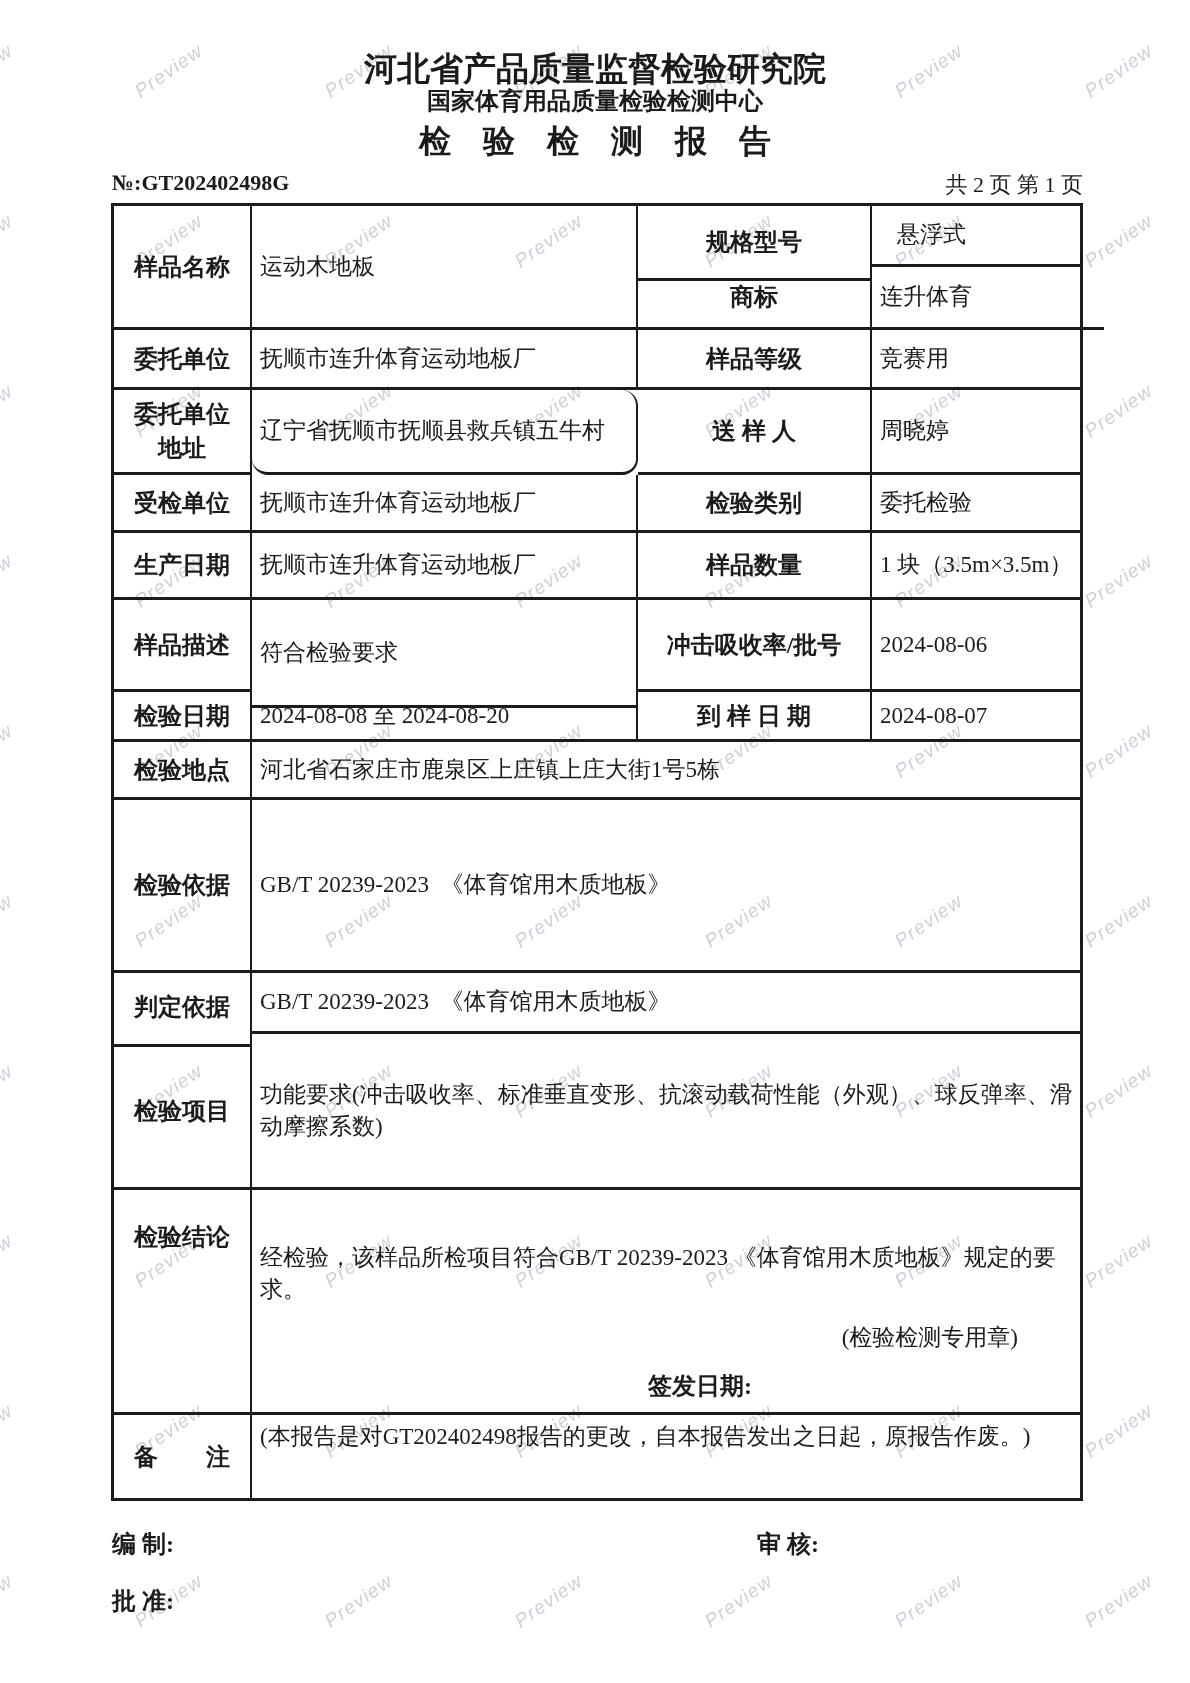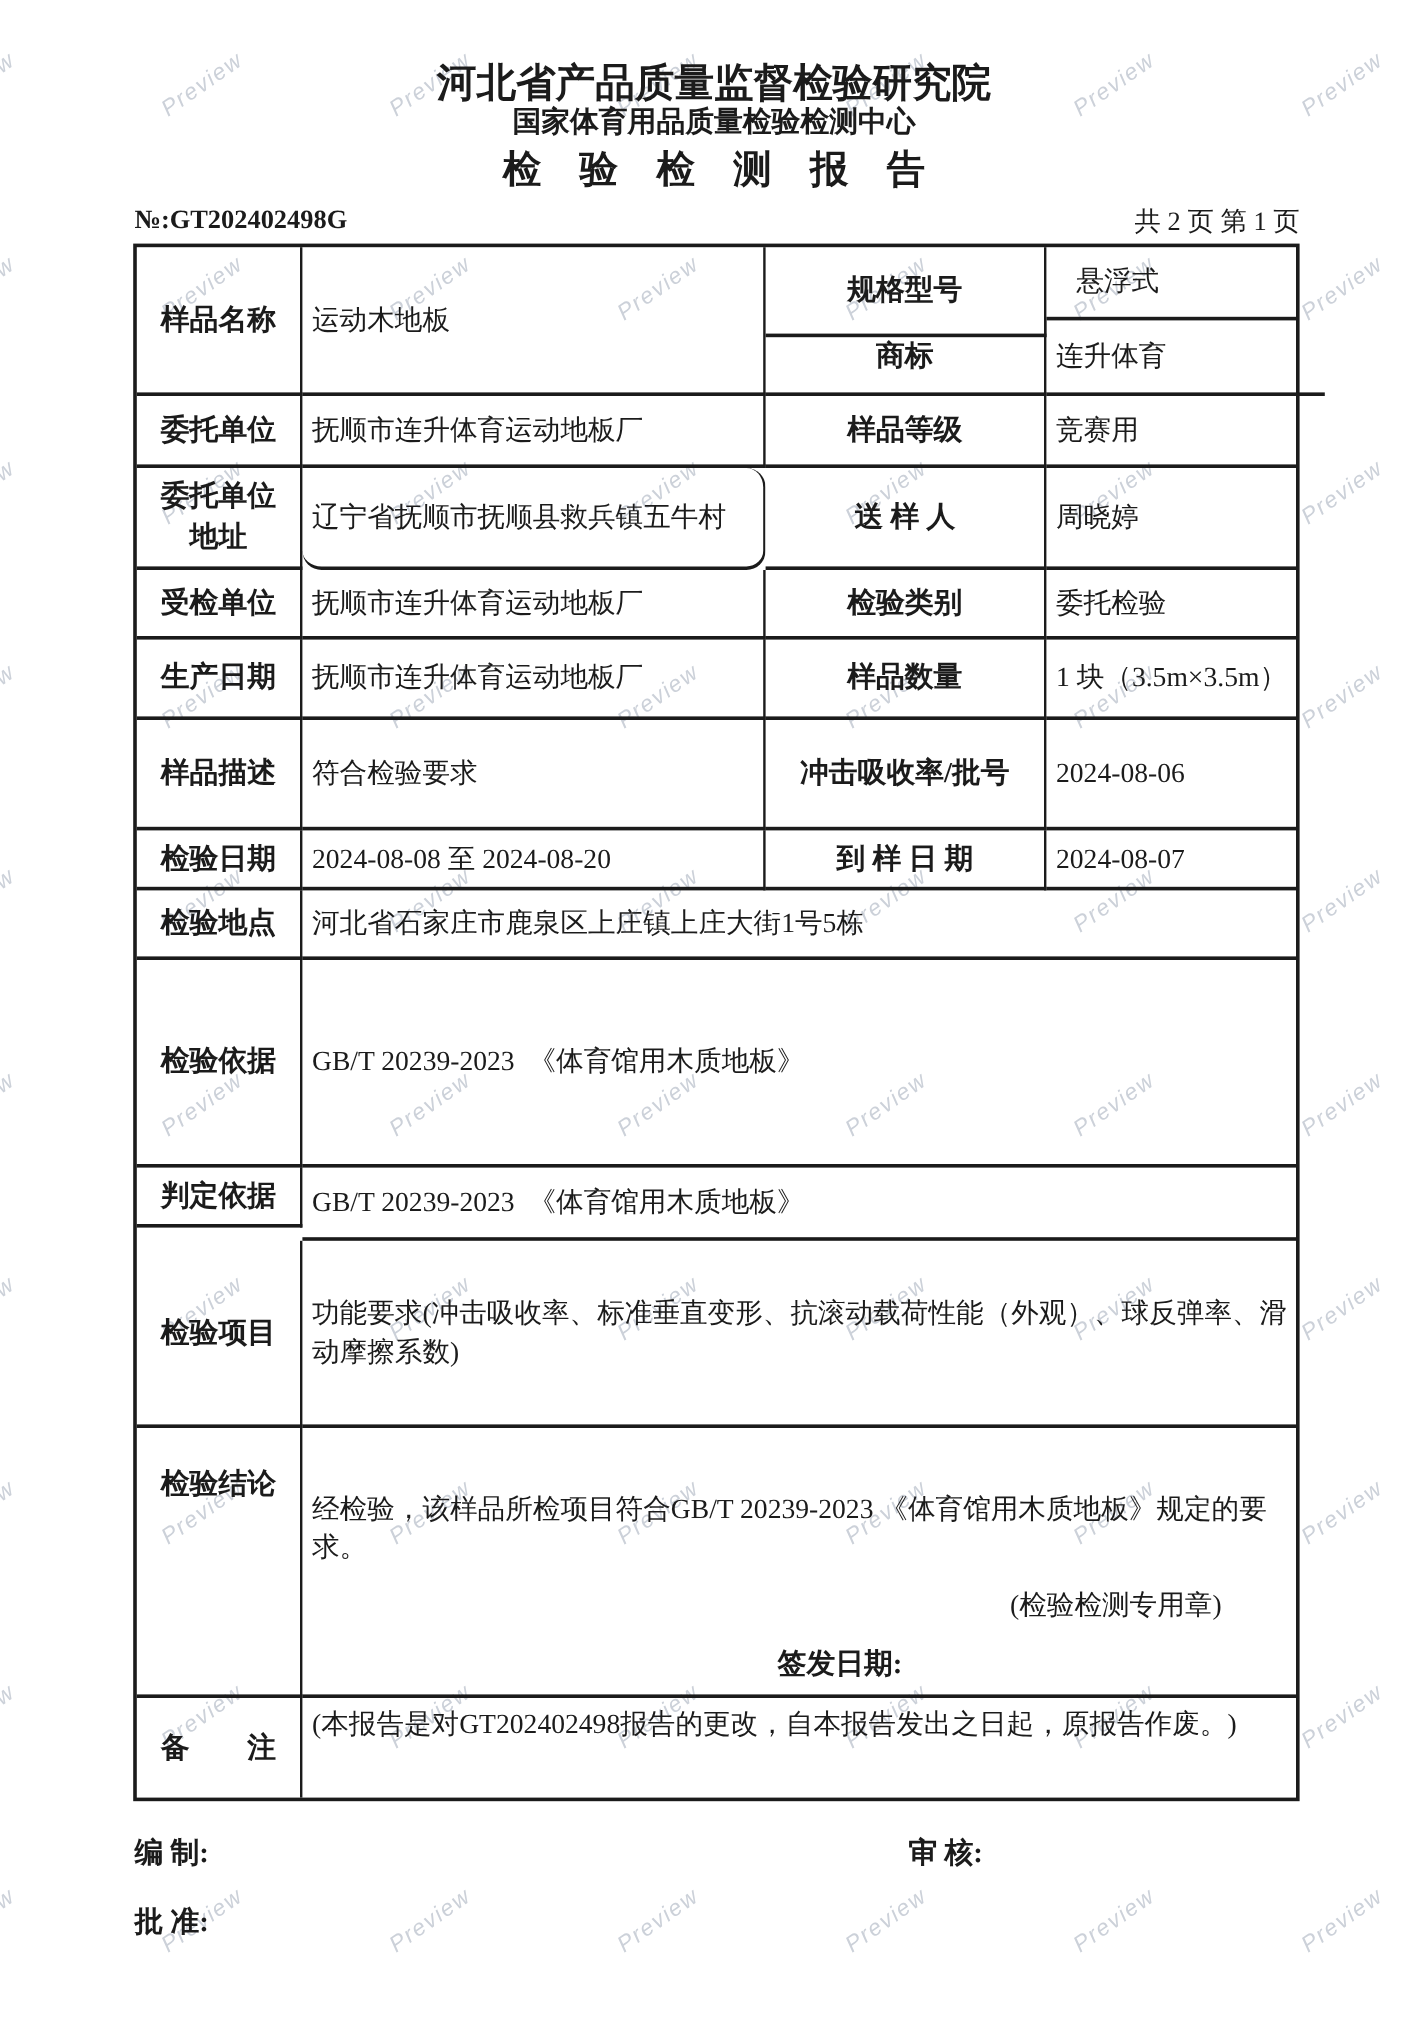--- a/index.html
+++ b/index.html
@@ -146,36 +146,36 @@
       <div class="cell val br bb" style="left:138px;top:269px;width:386px;height:58px;">抚顺市连升体育运动地板厂</div>
       <div class="cell lbl br bb" style="left:524px;top:269px;width:234px;height:58px;">检验类别</div>
       <div class="cell val bb" style="left:758px;top:269px;width:208px;height:58px;">委托检验</div>
 
       <div class="cell lbl br bb" style="left:0;top:327px;width:138px;height:67px;">生产日期</div>
       <div class="cell val br bb" style="left:138px;top:327px;width:386px;height:67px;">抚顺市连升体育运动地板厂</div>
       <div class="cell lbl br bb" style="left:524px;top:327px;width:234px;height:67px;">样品数量</div>
       <div class="cell val bb" style="left:758px;top:327px;width:208px;height:67px;">1 块（3.5m×3.5m）</div>
 
       <div class="cell lbl br bb" style="left:0;top:394px;width:138px;height:92px;">样品描述</div>
-      <div class="cell val br bb" style="left:138px;top:394px;width:386px;height:92px;">符合检验要求</div>
+      <div class="cell val br bb" style="left:138px;top:394px;width:386px;height:108px;">符合检验要求</div>
       <div class="cell lbl br bb" style="left:524px;top:394px;width:234px;height:92px;">冲击吸收率/批号</div>
       <div class="cell val bb" style="left:758px;top:394px;width:208px;height:92px;">2024-08-06</div>
 
       <div class="cell lbl br bb" style="left:0;top:486px;width:138px;height:50px;">检验日期</div>
       <div class="cell val br bb" style="left:138px;top:486px;width:386px;height:50px;">2024-08-08 至 2024-08-20</div>
       <div class="cell lbl br bb" style="left:524px;top:486px;width:234px;height:50px;">到 样 日 期</div>
       <div class="cell val bb" style="left:758px;top:486px;width:208px;height:50px;">2024-08-07</div>
 
       <div class="cell lbl br bb" style="left:0;top:536px;width:138px;height:58px;">检验地点</div>
       <div class="cell val bb" style="left:138px;top:536px;width:828px;height:58px;">河北省石家庄市鹿泉区上庄镇上庄大街1号5栋</div>
 
       <div class="cell lbl br bb" style="left:0;top:594px;width:138px;height:173px;">检验依据</div>
       <div class="cell val bb" style="left:138px;top:594px;width:828px;height:173px;">GB/T 20239-2023  《体育馆用木质地板》</div>
 
-      <div class="cell lbl br bb" style="left:0;top:767px;width:138px;height:50px;">判定依据</div>
+      <div class="cell lbl br bb" style="left:0;top:767px;width:138px;height:74px;font-family:Liberation Mono, monospace;">判定依据</div>
       <div class="cell val bb" style="left:138px;top:767px;width:828px;height:61px;">GB/T 20239-2023  《体育馆用木质地板》</div>
 
       <div class="cell lbl br bb" style="left:0;top:828px;width:138px;height:156px;">检验项目</div>
       <div class="cell val bb" style="left:138px;top:828px;width:828px;height:156px;">功能要求(冲击吸收率、标准垂直变形、抗滚动载荷性能（外观）、球反弹率、滑动摩擦系数)</div>
 
       <div class="cell lbl br bb top-align" style="left:0;top:984px;width:138px;height:225px;padding-top:30px;">检验结论</div>
       <div class="cell bb concl-cell" style="left:138px;top:984px;width:828px;height:225px;">
         <div class="concl-text">经检验，该样品所检项目符合GB/T 20239-2023 《体育馆用木质地板》规定的要求。</div>
         <div class="seal-note">(检验检测专用章)</div>
         <div class="issue-date">签发日期:</div>

